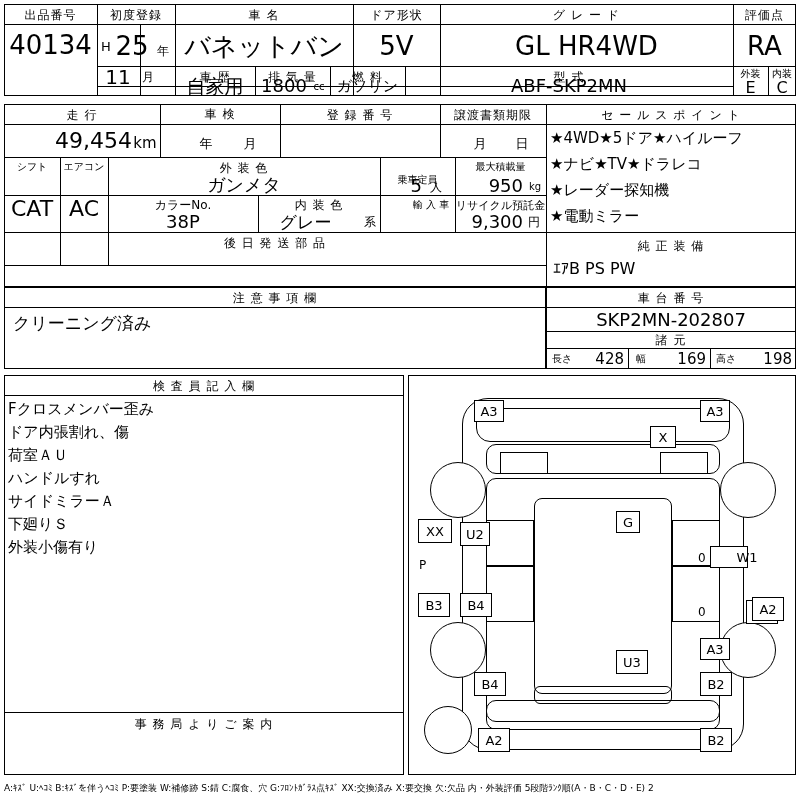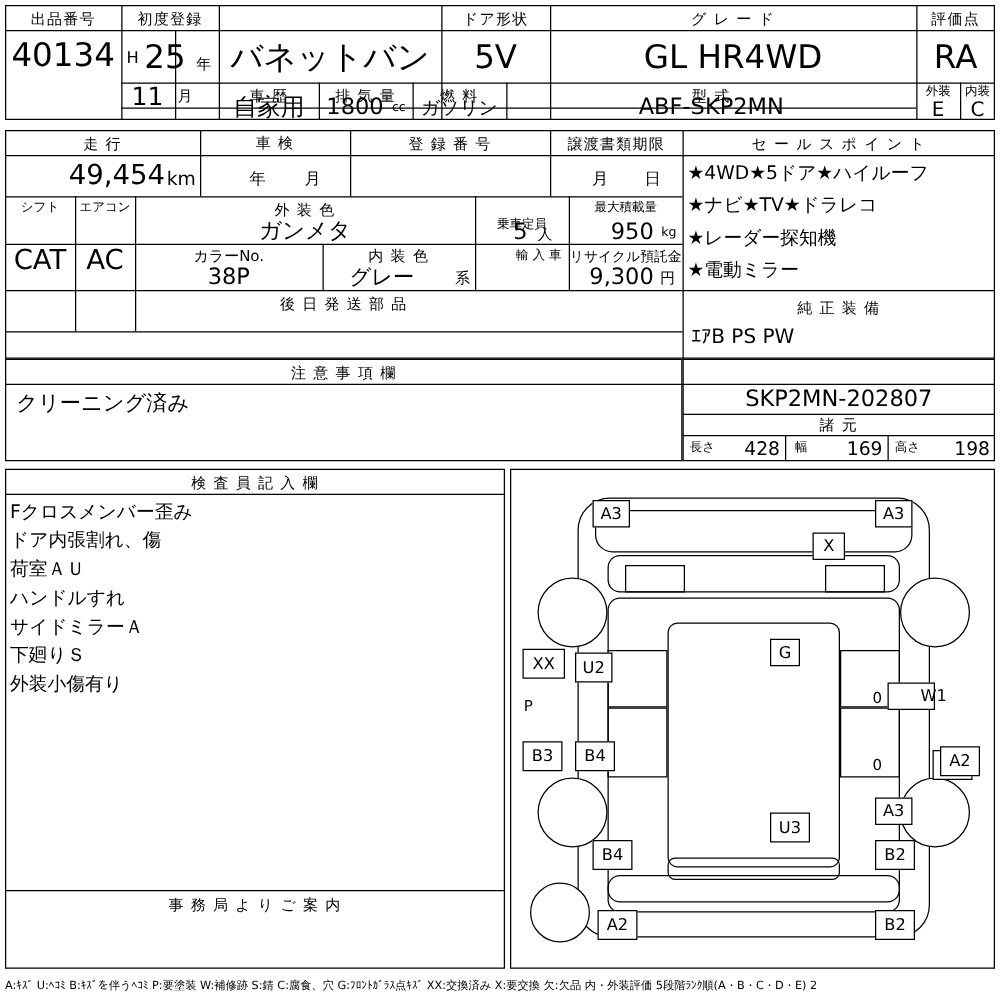--- a/index.html
+++ b/index.html
@@ -59,20 +59,21 @@
   <div class="lbl hdr" style="left:4px;top:5px;width:93px;height:19px;">出品番号</div>
   <div class="lbl big" style="left:4px;top:25px;width:93px;height:40px;">40134</div>
 
   <div class="lbl hdr" style="left:97px;top:5px;width:78px;height:19px;">初度登録</div>
   <div class="lbl" style="left:99px;top:36px;width:14px;height:20px;font-size:13px;">H</div>
   <div class="lbl big" style="left:110px;top:30px;width:44px;height:32px;">25</div>
   <div class="lbl" style="left:154px;top:42px;width:18px;height:18px;font-size:12px;">年</div>
   <div class="lbl val" style="left:97px;top:67px;width:42px;height:19px;">11</div>
   <div class="lbl" style="left:139px;top:69px;width:18px;height:16px;font-size:12px;">月</div>
 
+  <div class="lbl hdr" style="left:175px;top:5px;width:178px;height:19px;">車 名</div>
   <div class="lbl big" style="left:175px;top:26px;width:178px;height:40px;">バネットバン</div>
 
   <div class="lbl hdr" style="left:353px;top:5px;width:87px;height:19px;">ドア形状</div>
   <div class="lbl big" style="left:353px;top:26px;width:87px;height:40px;">5V</div>
 
   <div class="lbl hdr" style="left:440px;top:5px;width:293px;height:19px;">グ レ ー ド</div>
   <div class="lbl big" style="left:440px;top:26px;width:293px;height:40px;">GL HR4WD</div>
 
   <div class="lbl hdr" style="left:733px;top:5px;width:63px;height:19px;">評価点</div>
   <div class="lbl big" style="left:733px;top:26px;width:63px;height:40px;">RA</div>
@@ -171,20 +172,21 @@
   <div class="bl hline" style="left:4px;top:307px;width:542px;"></div>
   <div class="lbl hdr" style="left:4px;top:289px;width:542px;height:17px;">注 意 事 項 欄</div>
   <div class="lbl left" style="left:8px;top:310px;width:534px;height:26px;font-size:17px;">クリーニング済み</div>
 
   <div class="bx" style="left:546px;top:287px;width:250px;height:82px;"></div>
   <div class="bl hline" style="left:546px;top:307px;width:250px;"></div>
   <div class="bl hline" style="left:546px;top:331px;width:250px;"></div>
   <div class="bl hline" style="left:546px;top:348px;width:250px;"></div>
   <div class="bl vline" style="left:628px;top:348px;height:21px;"></div>
   <div class="bl vline" style="left:710px;top:348px;height:21px;"></div>
+  <div class="lbl hdr" style="left:546px;top:289px;width:250px;height:17px;">車 台 番 号</div>
   <div class="lbl" style="left:546px;top:309px;width:250px;height:22px;font-size:18px;">SKP2MN-202807</div>
   <div class="lbl hdr" style="left:546px;top:332px;width:250px;height:16px;">諸 元</div>
   <div class="lbl sub" style="left:549px;top:352px;width:26px;height:14px;">長さ</div>
   <div class="lbl" style="left:574px;top:350px;width:50px;height:18px;font-size:15px;justify-content:flex-end;">428</div>
   <div class="lbl sub" style="left:631px;top:352px;width:20px;height:14px;">幅</div>
   <div class="lbl" style="left:650px;top:350px;width:56px;height:18px;font-size:15px;justify-content:flex-end;">169</div>
   <div class="lbl sub" style="left:713px;top:352px;width:26px;height:14px;">高さ</div>
   <div class="lbl" style="left:738px;top:350px;width:54px;height:18px;font-size:15px;justify-content:flex-end;">198</div>
 
   <div class="bx" style="left:4px;top:375px;width:400px;height:400px;"></div>

